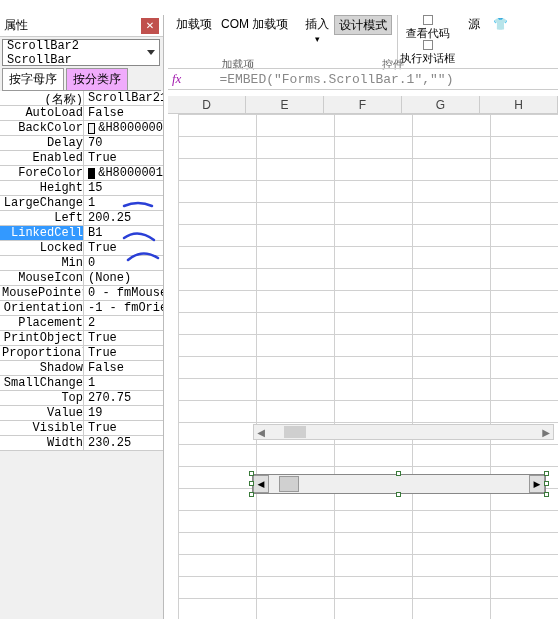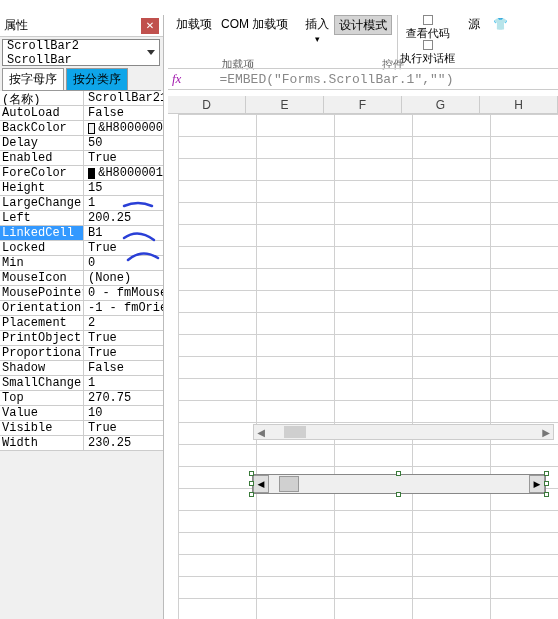--- a/index.html
+++ b/index.html
@@ -7,24 +7,24 @@
   
   
   .props-panel { position: absolute; left: 0; top: 15px; width: 164px; height: 619px; background: #f0f0f0; border-right: 1px solid #bbb; }
   .props-title { background: #fff; height: 22px; display: flex; align-items: center; padding: 0 4px; border-bottom: 1px solid #ccc; justify-content: space-between; }
   .props-title-x { background: #c0504d; color: #fff; width: 18px; height: 16px; display: flex; align-items: center; justify-content: center; font-size: 10px; cursor: pointer; }
   
   .obj-select { margin: 2px; width: 158px; height: 27px; border: 1px solid #888; background: #fff; display: flex; align-items: center; padding: 0 4px; font-family: "Courier New", monospace; font-size: 12px; justify-content: space-between; }
   .obj-select .chev { border-left: 4px solid transparent; border-right: 4px solid transparent; border-top: 5px solid #333; }
   
   .tabs { display: flex; border-bottom: 1px solid #999; margin: 2px 2px 0 2px; }
-  .tab { padding: 2px 6px; border: 1px solid #999; border-bottom: none; margin-right: 2px; background: #0ea5e9; font-size: 12px; }
+  .tab { padding: 2px 6px; border: 1px solid #999; border-bottom: none; margin-right: 2px; background: #f0abfc; font-size: 12px; }
   .tab.active { background: #fff; }
   
-  .prop-grid { background: #fff; font-family: "Courier New", monospace; font-size: 12px; }
+  .prop-grid { background: #fff; font-family: "Courier New", monospace; font-size: 12px; text-align: right; }
   .prop-row { display: flex; height: 15px; border-bottom: 1px solid #ccc; }
   .prop-key { width: 84px; padding-left: 2px; border-right: 1px solid #ccc; overflow: hidden; white-space: nowrap; }
   .prop-val { flex: 1; padding-left: 4px; overflow: hidden; white-space: nowrap; display: flex; align-items: center; gap: 3px; }
   .prop-row.selected .prop-key { background: #3399ff; color: #fff; }
   .swatch { width: 11px; height: 11px; border: 1px solid #000; display: inline-block; }
   .swatch.light { background: #f0f0f0; }
   .swatch.dark { background: #000; }
   
   
   .stroke { position: absolute; pointer-events: none; }
@@ -101,21 +101,21 @@
       <div class="prop-row">
         <div class="prop-key">BackColor</div>
         <div class="prop-val">
           <span class="swatch light"></span>
           <span>&amp;H8000000</span>
         </div>
       </div>
       <div class="prop-row">
         <div class="prop-key">Delay</div>
         <div class="prop-val">
-          <span>50</span>
+          <span>70</span>
         </div>
       </div>
       <div class="prop-row">
         <div class="prop-key">Enabled</div>
         <div class="prop-val">
           <span>True</span>
         </div>
       </div>
       <div class="prop-row">
         <div class="prop-key">ForeColor</div>
@@ -210,21 +210,21 @@
       </div>
       <div class="prop-row">
         <div class="prop-key">Top</div>
         <div class="prop-val">
           <span>270.75</span>
         </div>
       </div>
       <div class="prop-row">
         <div class="prop-key">Value</div>
         <div class="prop-val">
-          <span>10</span>
+          <span>19</span>
         </div>
       </div>
       <div class="prop-row">
         <div class="prop-key">Visible</div>
         <div class="prop-val">
           <span>True</span>
         </div>
       </div>
       <div class="prop-row">
         <div class="prop-key">Width</div>

